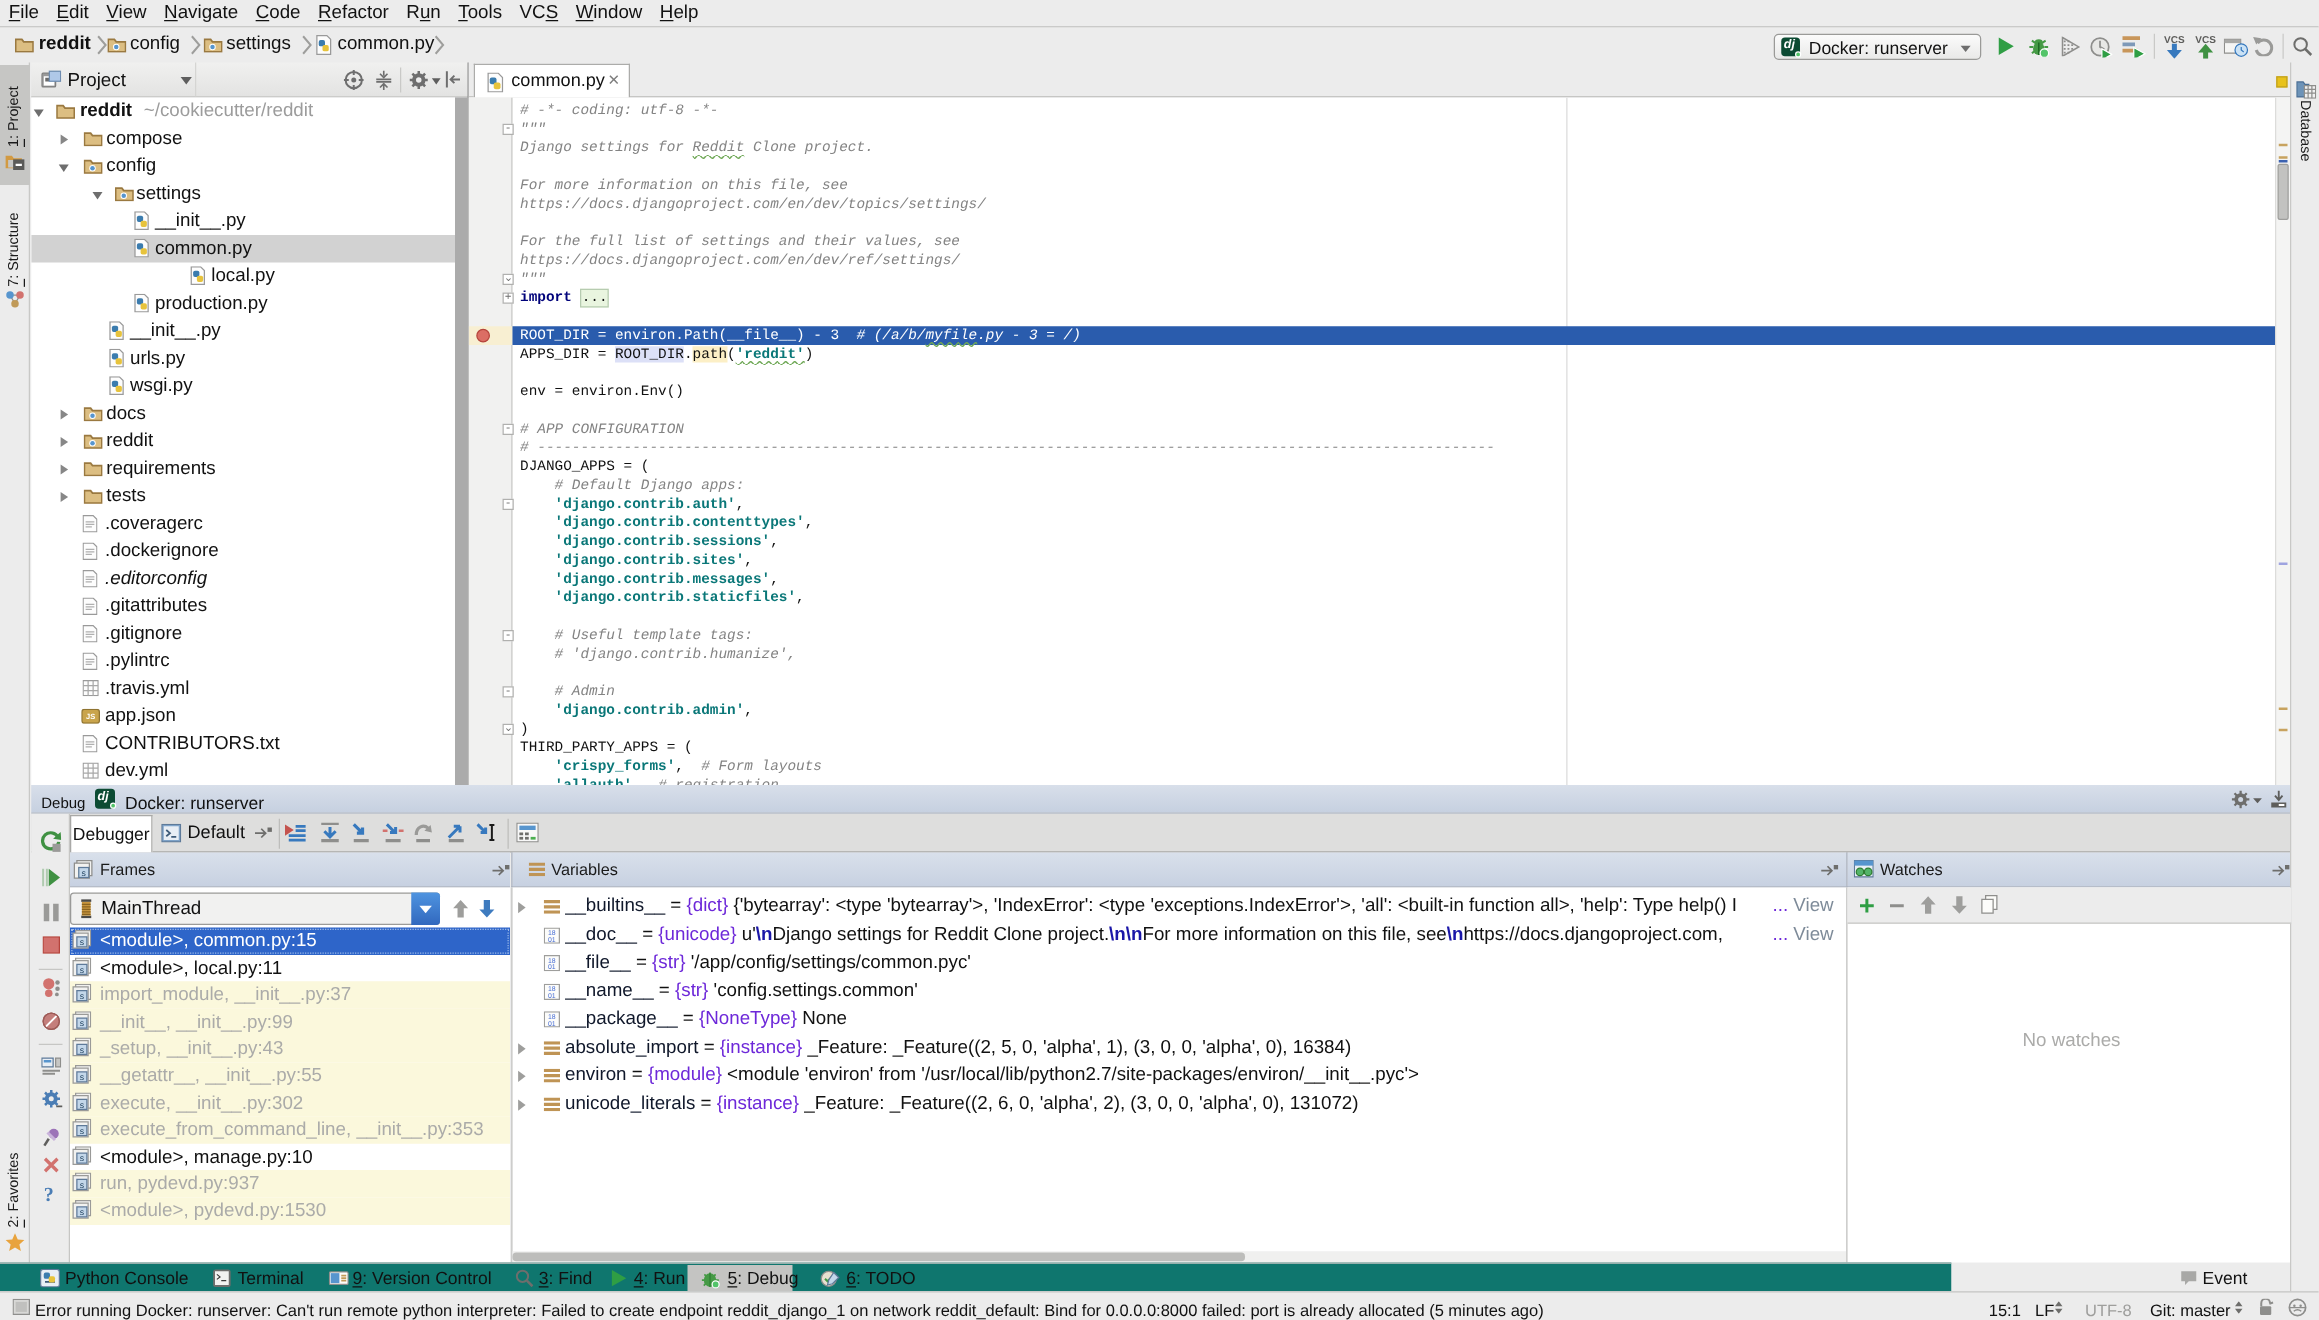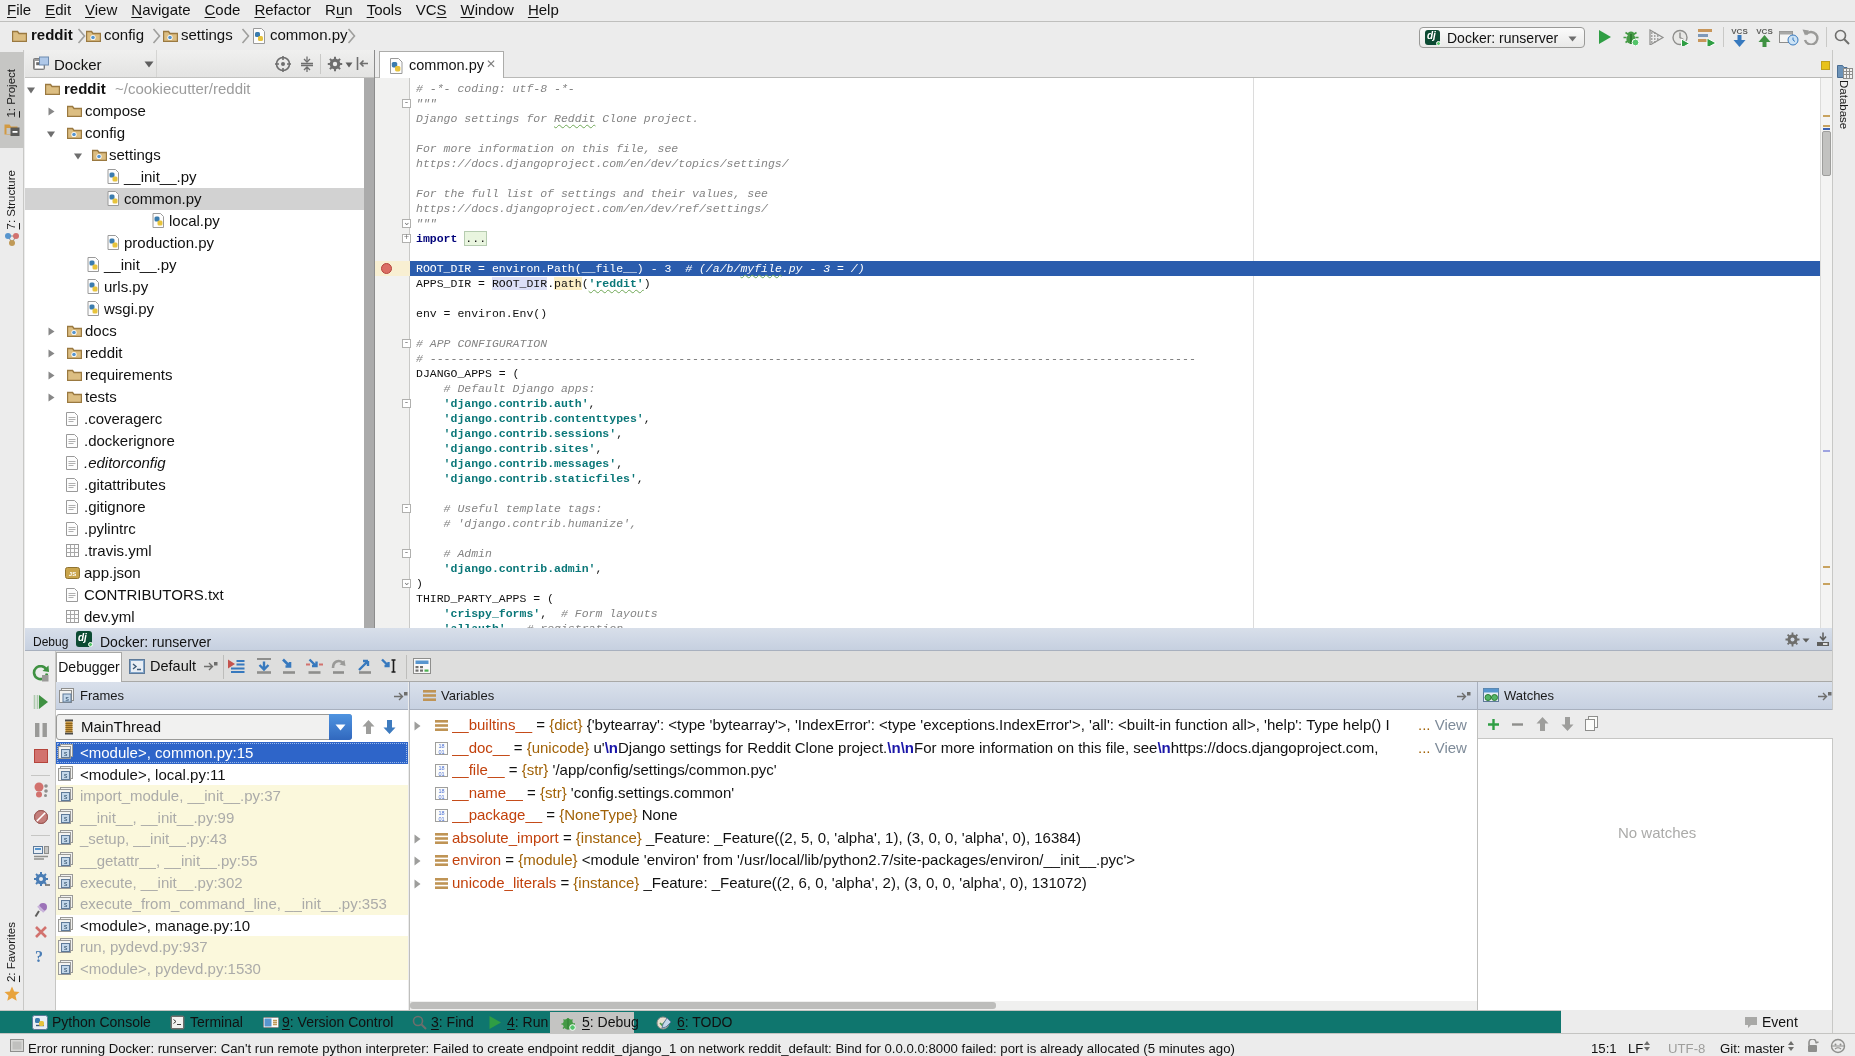--- a/index.html
+++ b/index.html
@@ -52,22 +52,22 @@
 .hdr { background:linear-gradient(#D9E0EB,#C7D1E1); border-bottom:1px solid #A8B0BE; height:28px; line-height:28px; font-size:13px; color:#1A1A1A; }
 #fhdr { left:56px; top:682px; width:352px; }
 #vhdr { left:409px; top:682px; width:1068px; border-left:1px solid #A8B0BE;}
 #whdr { left:1477px; top:682px; width:355px; border-left:1px solid #A8B0BE;}
 #frames { left:56px; top:710px; width:352px; height:300px; background:#FFF; }
 #variables { left:409px; top:710px; width:1068px; height:300px; background:#FFF; border-left:1px solid #BFBFBD; }
 #watches { left:1477px; top:710px; width:355px; height:300px; background:#FFF; border-left:1px solid #BFBFBD; }
 .frow { position:absolute; left:0; width:352px; height:21.6px; line-height:21.6px; white-space:nowrap; }
 .fyellow { background:#FBF8DC; color:#ABABA9; }
 .vrow { position:absolute; left:0; width:1068px; height:22.5px; line-height:22.5px; white-space:nowrap; overflow:hidden; }
-.vname { color:#c2410c; }
-.vtype { color:#a16207; }
+.vname { color:#0f172a; }
+.vtype { color:#6d28d9; }
 .vesc { color:#1A16A8; font-weight:bold; }
 
 #btoolbar { left:0; top:1010px; width:1561px; height:23px; background:#0f766e; border-top:1px solid #C4C4C2; font-size:14px; }
 #statusbar { left:0; top:1033px; width:1855px; height:23px; background:#ECECEC; border-top:1px solid #C4C4C2; line-height:22px; font-size:13.2px; }
 </style></head>
 <body>
 <div id="menubar" class="abs"><span><u>F</u>ile</span><span><u>E</u>dit</span><span><u>V</u>iew</span><span><u>N</u>avigate</span><span><u>C</u>ode</span><span><u>R</u>efactor</span><span>R<u>u</u>n</span><span><u>T</u>ools</span><span>VC<u>S</u></span><span><u>W</u>indow</span><span><u>H</u>elp</span></div>
 <div id="crumbs" class="abs">
 <svg class="abs" style="left:12px;top:7px" width="15" height="13">
       <path d="M0.5 2.5 h5 l1.5 2 h7.5 v8 h-14 z" fill="#DCBE82" stroke="#9A7940" stroke-width="1.4"></path>
@@ -193,21 +193,21 @@
     </svg>
 <span class="vtext abs" style="left:5px;top:30px">Database</span>
 </div>
 <div id="pheader" class="abs">
 <svg class="abs" style="left:8px;top:6px" width="16" height="15">
       <rect x="0.5" y="2.5" width="11" height="11" rx="1" fill="#9A9A9A" stroke="#7E7E7E"></rect>
       <rect x="2" y="5" width="8.5" height="7.5" fill="#FFF"></rect>
       <rect x="3.2" y="6.2" width="3" height="3" fill="#6B6B6B"></rect>
       <rect x="6.5" y="1" width="9" height="8" fill="#AFC8E8" stroke="#6E8CB0"></rect>
     </svg>
-<span class="abs" style="left:29px;top:6px">Docker</span>
+<span class="abs" style="left:29px;top:6px">Project</span>
 <svg class="abs" style="left:119px;top:11px" width="10" height="7">
       <path d="M0.5 0.5 h9 l-4.5 6 z" fill="#5E5E5E"></path>
     </svg>
 <div class="abs" style="left:131px;top:0;width:1px;height:27px;background:#D5D5D3"></div>
 <svg class="abs" style="left:250px;top:6px" width="16" height="16">
       <circle cx="8" cy="8" r="6.5" fill="none" stroke="#6E6E6E" stroke-width="1.6"></circle>
       <circle cx="8" cy="8" r="2" fill="#6E6E6E"></circle>
       <path d="M8 0 v4 M8 12 v4 M0 8 h4 M12 8 h4" stroke="#6E6E6E" stroke-width="1.6"></path>
     </svg>
 <svg class="abs" style="left:274px;top:6px" width="16" height="16">

